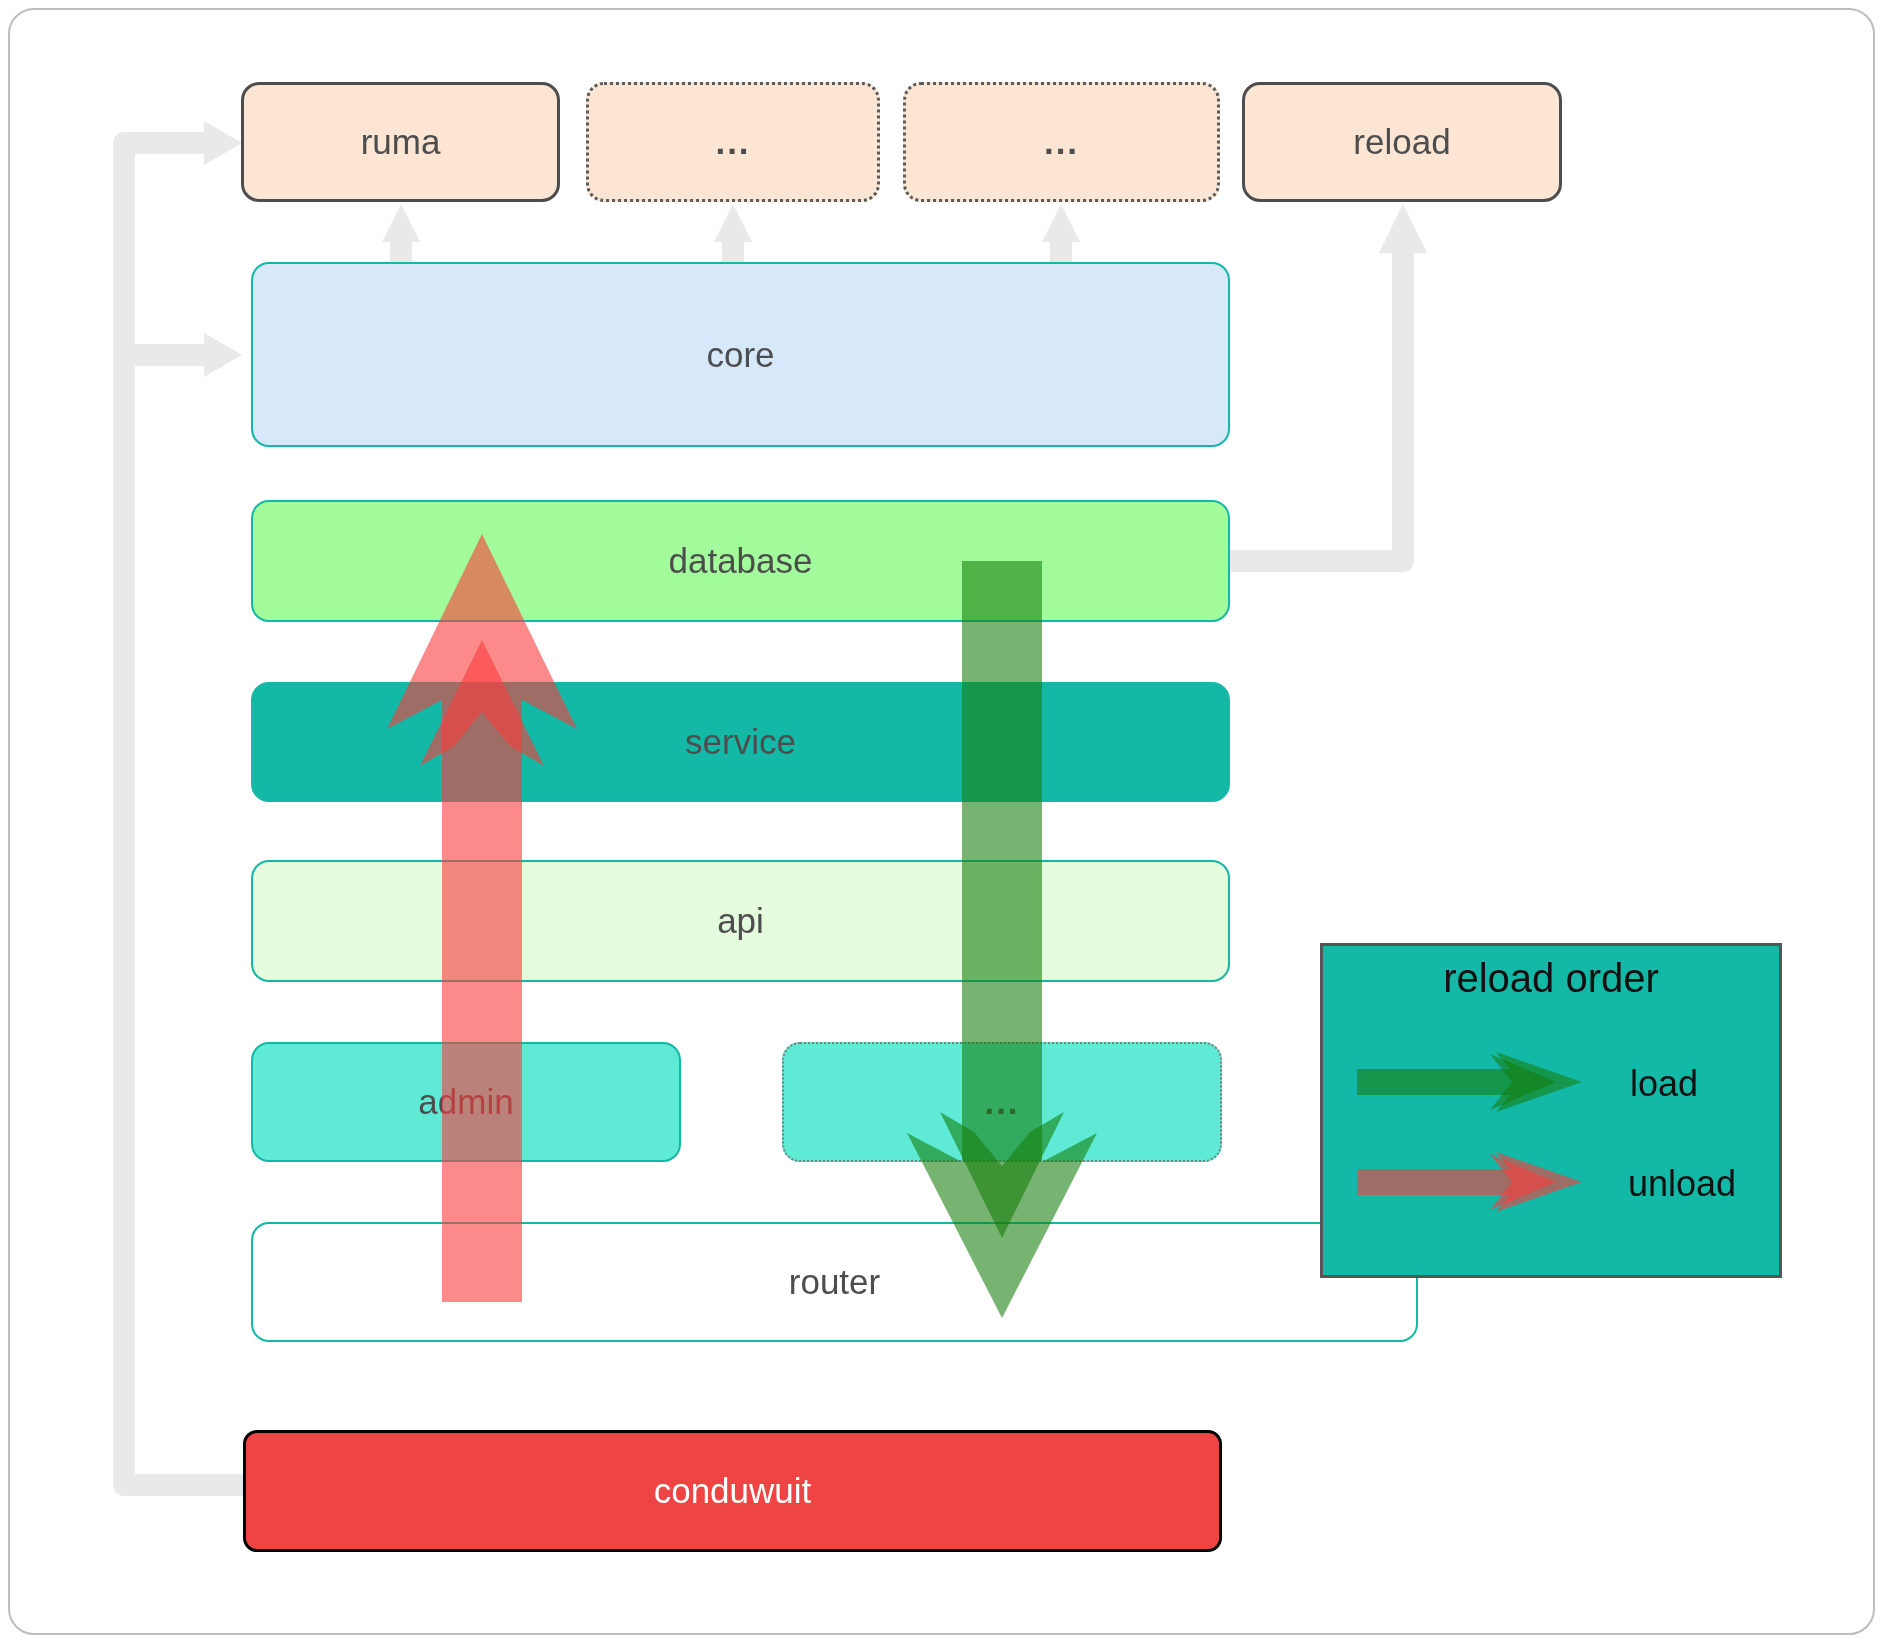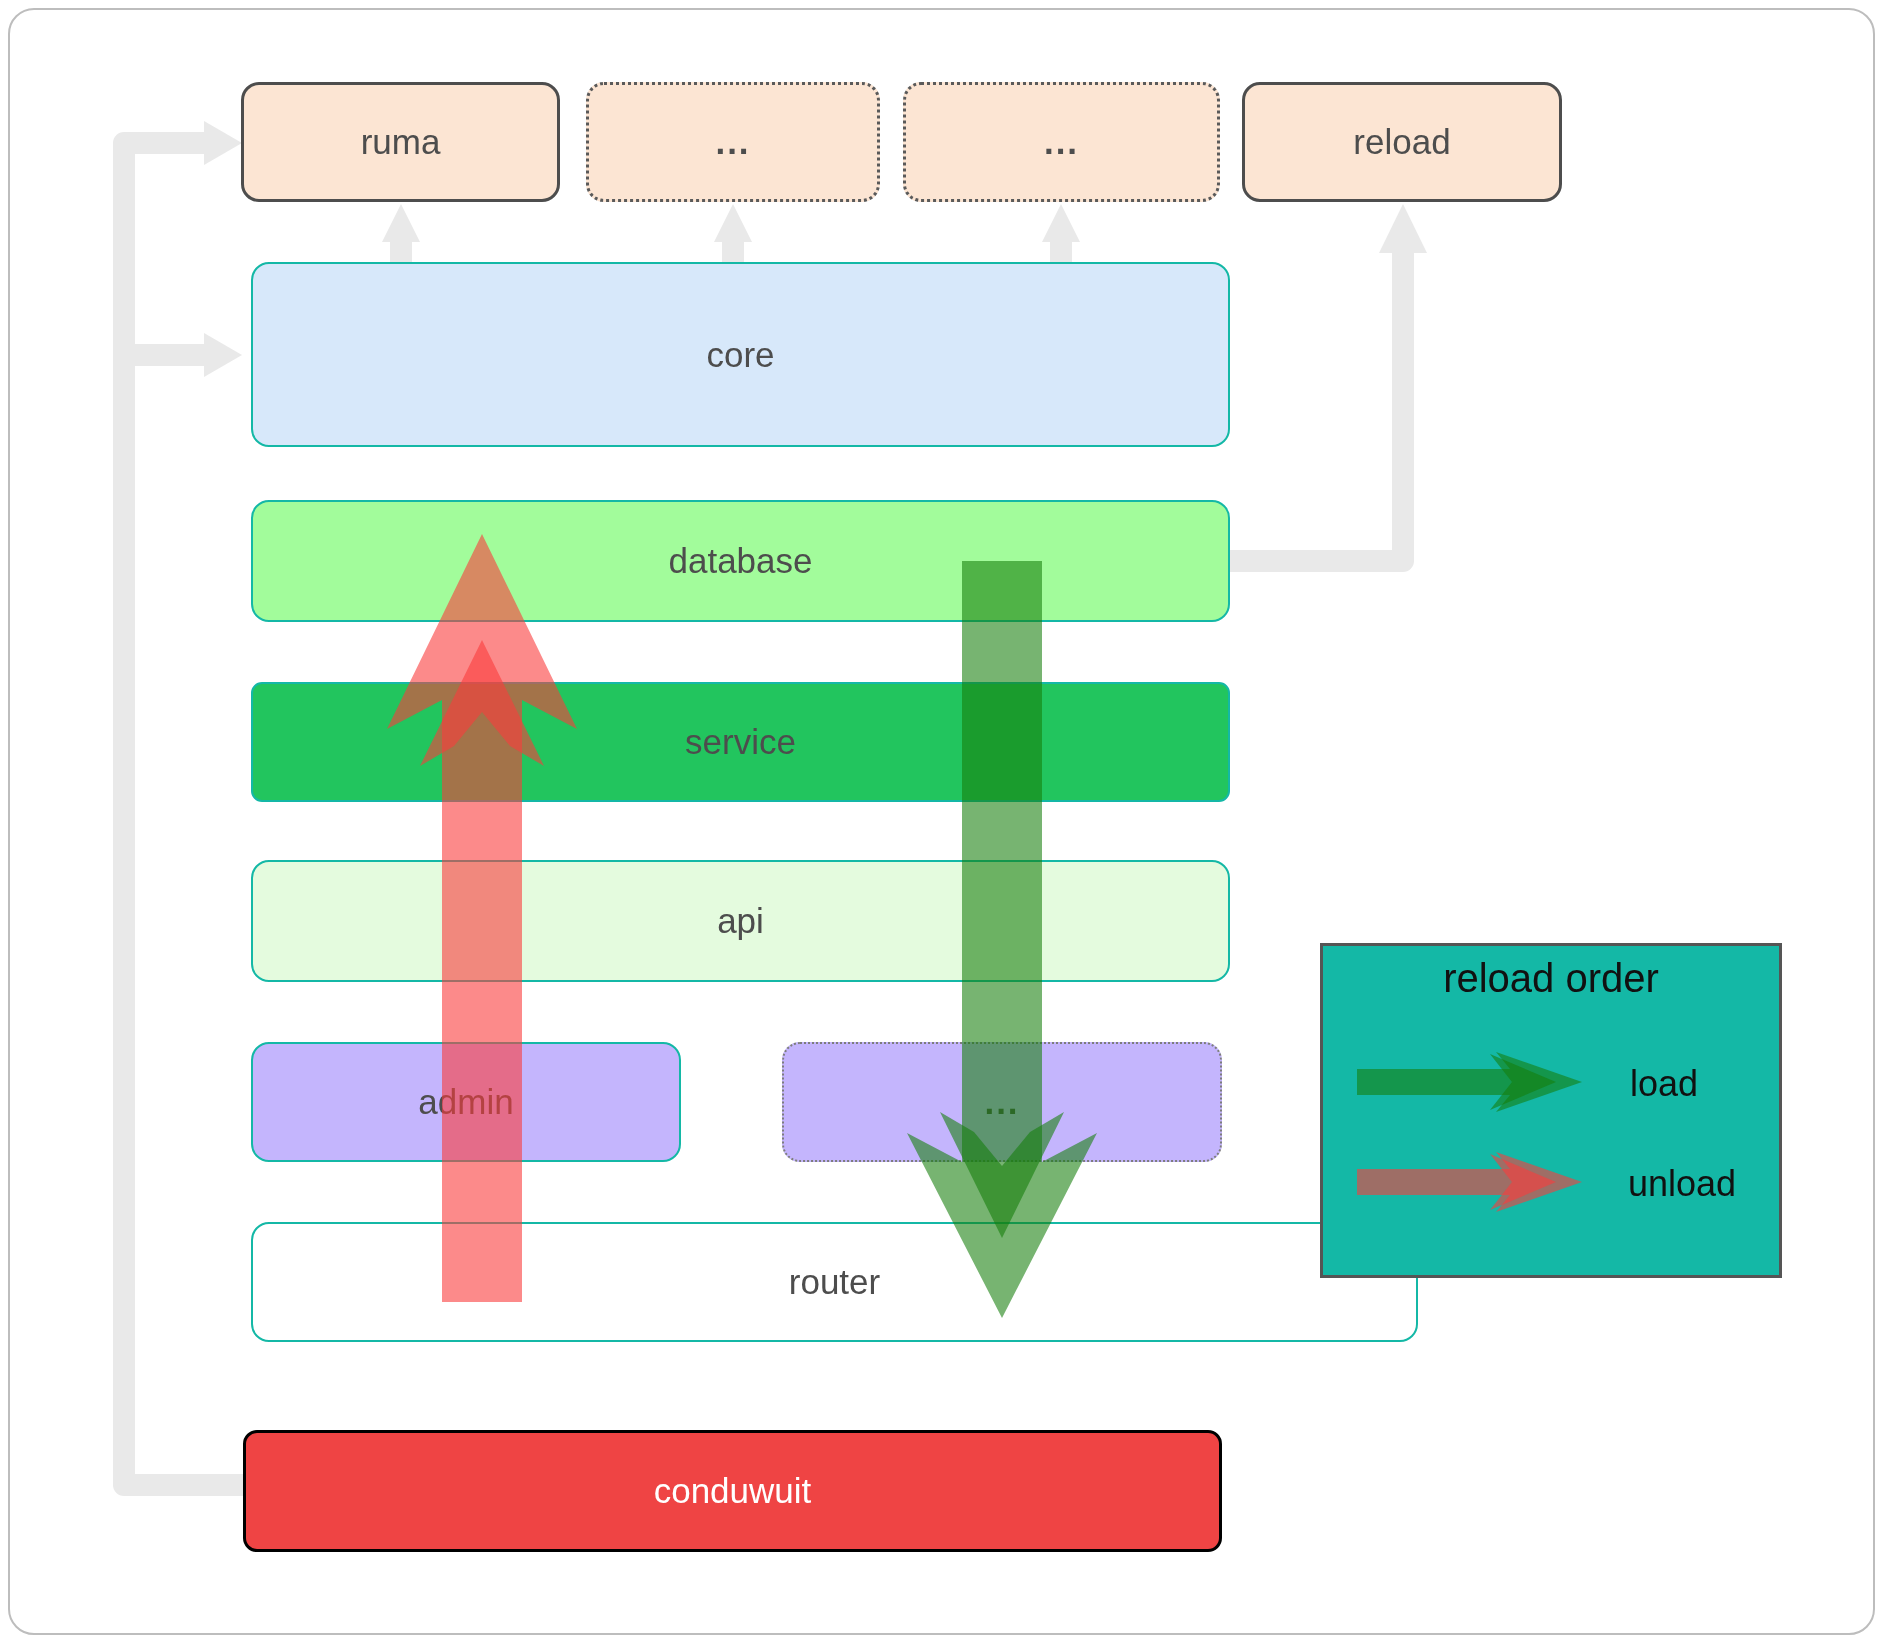--- a/index.html
+++ b/index.html
@@ -8,23 +8,23 @@
   svg.layer{position:absolute;left:0;top:0;pointer-events:none;}
   .node{position:absolute;display:flex;align-items:center;justify-content:center;
         font-size:35px;color:#4d4d4d;border-radius:18px;box-sizing:border-box;z-index:1;}
   .solid-dark{border:3px solid #4d4d4d;}
   .dotted-dark{border:3px dotted #5a5a5a;}
   .solid-gray{border:2px solid #14b8a6;margin-left:8px;}
   .dotted-gray{border:2px dotted #7d7d7d;}
   .peach{background:#fce5d3;}
   .blue{background:#d7e8fa;}
   .green-bright{background:#a2fc9b;}
-  .green-med{background:#22c55e;border-radius:11px;}
+  .green-med{background:#14b8a6;}
   .green-light{background:#e4fbde;}
-  .green-faint{background:#c4b5fd;}
+  .green-faint{background:#5eead4;}
   .white{background:#ffffff;}
   .navy{background:#ef4444;border:3px solid #000000;color:#ffffff;border-radius:14px;}
   .ellipsis{font-weight:700;letter-spacing:2px;}
   #legend{position:absolute;left:1320px;top:943px;width:462px;height:335px;
           background:#14b8a6;border:3px solid #555555;box-sizing:border-box;z-index:1;}
   #legend-title{position:absolute;left:0;top:10px;width:100%;text-align:center;
                 font-size:40px;color:#111111;}
   .legend-label{position:absolute;font-size:36px;color:#111111;}
 </style>
 </head>

